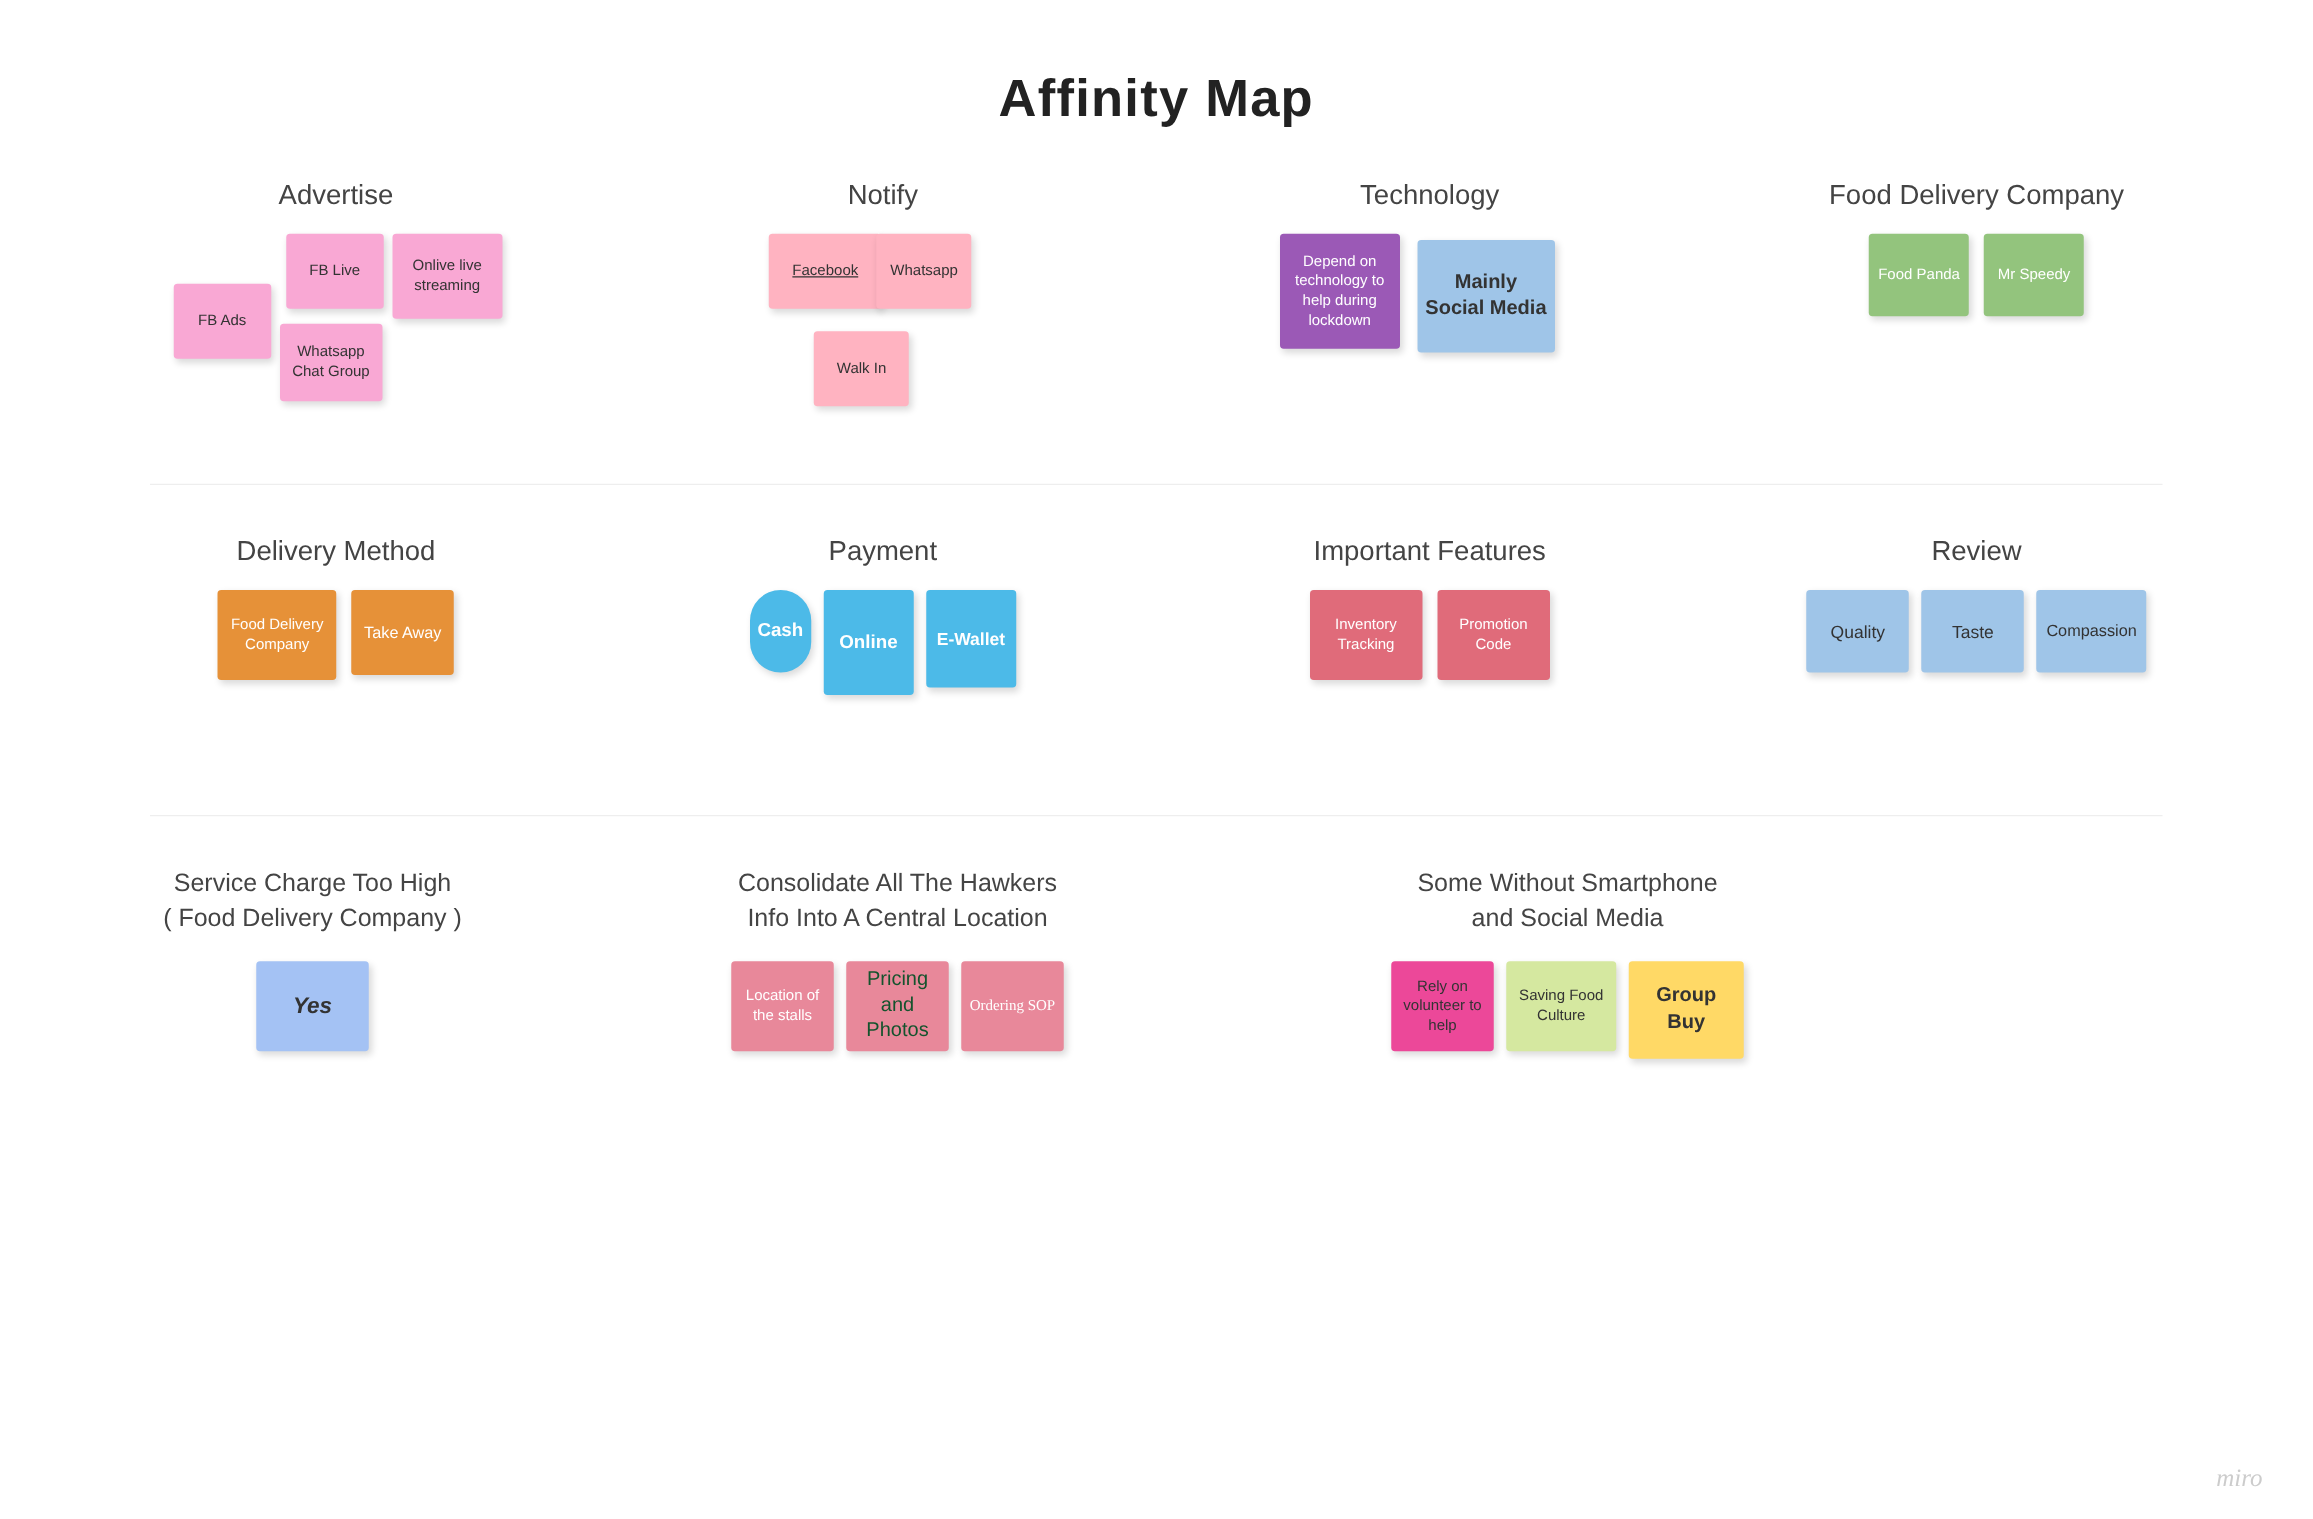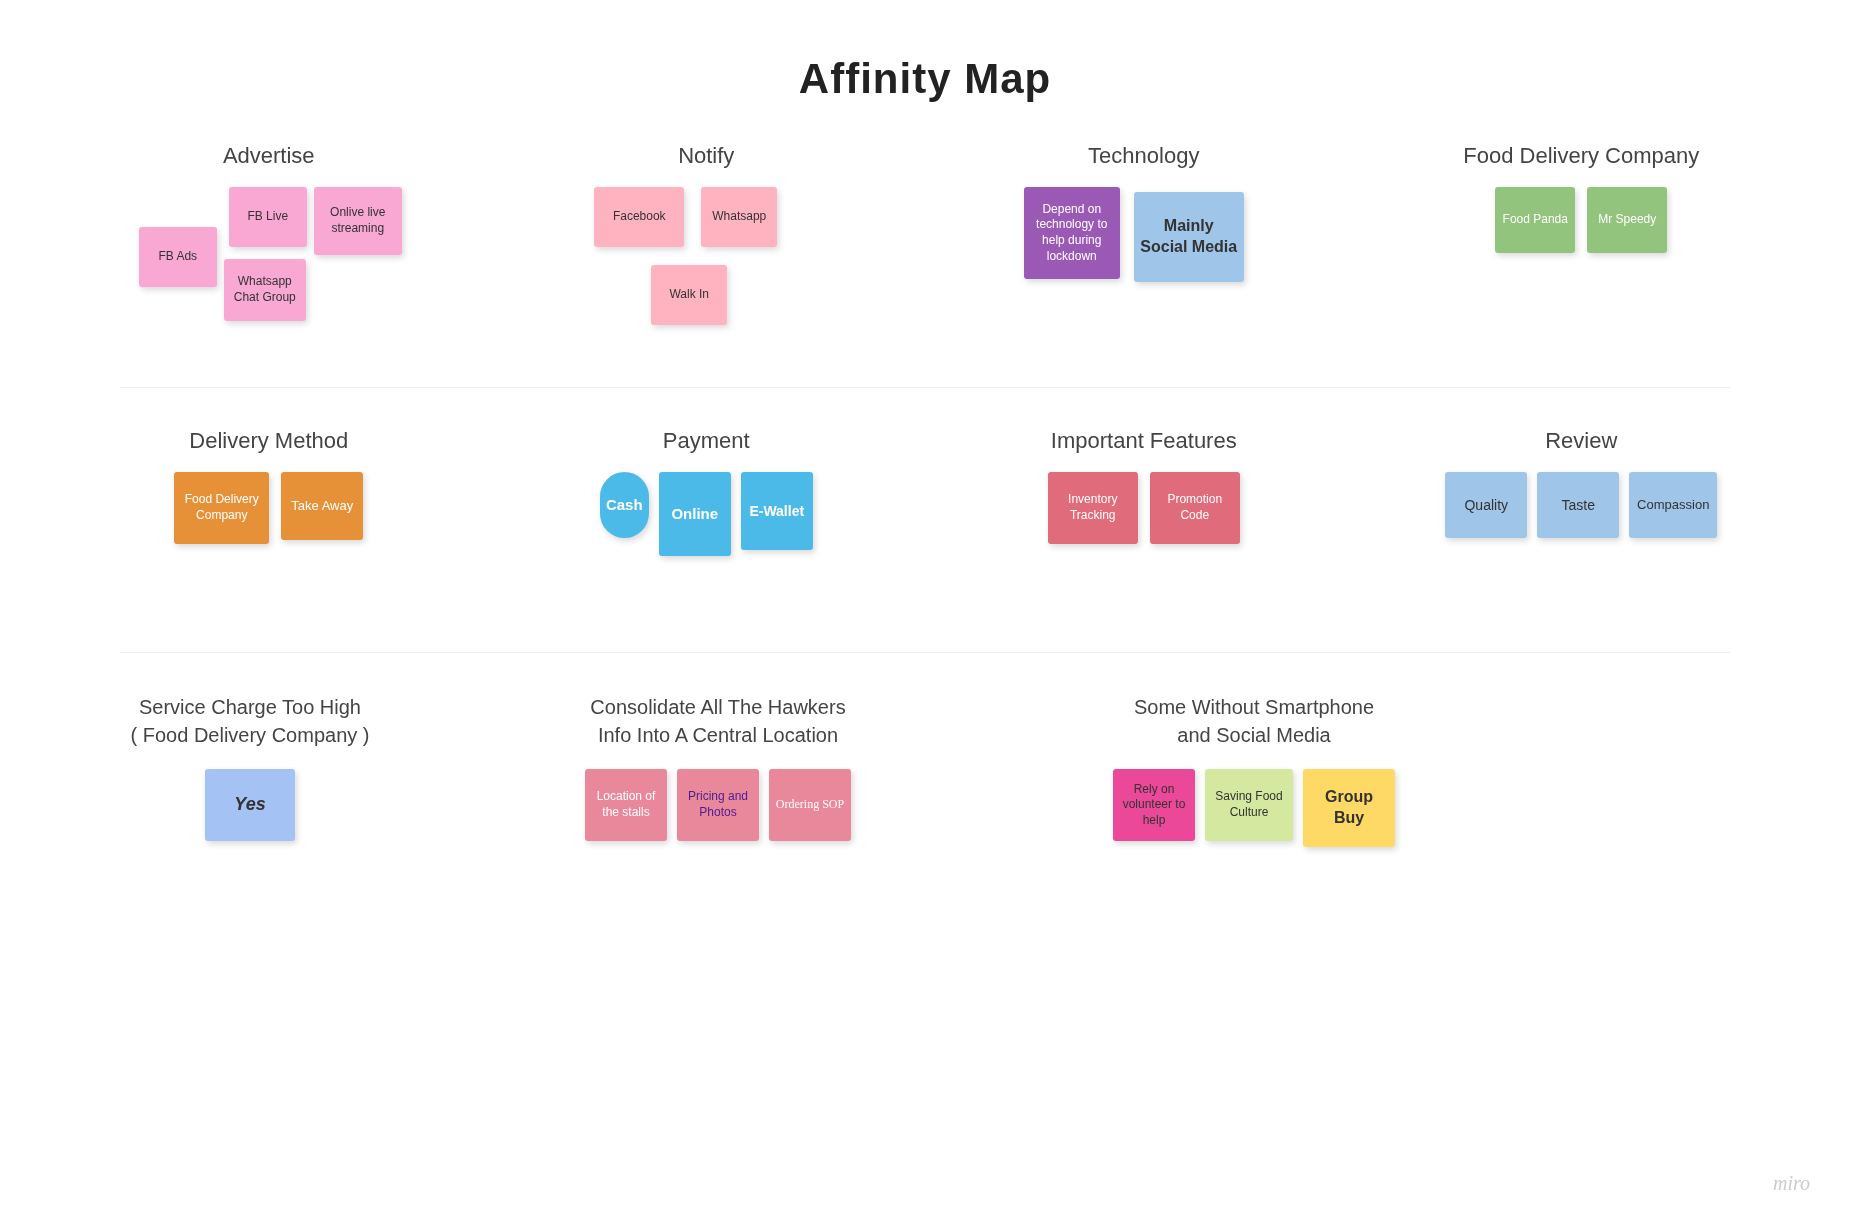--- a/index.html
+++ b/index.html
@@ -127,21 +127,21 @@
         <div class="sticky yellow sm" style="position:absolute; top:0; left:90px;">FB Live</div>
         <div class="sticky yellow sm" style="position:absolute; top:40px; left:0px;">FB Ads</div>
         <div class="sticky yellow md" style="position:absolute; top:0; left:175px; width:88px; height:68px; font-size:12px;">Onlive live streaming</div>
         <div class="sticky yellow sm" style="position:absolute; top:72px; left:85px; width:82px; height:62px; font-size:12px;">Whatsapp Chat Group</div>
       </div>
     </div>
 
     <div class="section-col">
       <div class="section-label">Notify</div>
       <div class="notes-area" style="position:relative; width:230px; height:140px;">
-        <div class="sticky pink-light sm" style="position:absolute; top:0; left:3px; width:90px;">Facebook</div>
+        <div class="sticky pink-light sm" style="position:absolute; top:0; left:24px; width:90px;text-decoration:underline;">Facebook</div>
         <div class="sticky pink-light sm" style="position:absolute; top:0; left:110px; width:76px;">Whatsapp</div>
         <div class="sticky pink-light sm" style="position:absolute; top:78px; left:60px; width:76px;">Walk In</div>
       </div>
     </div>
 
     <div class="section-col">
       <div class="section-label">Technology</div>
       <div class="notes-area" style="position:relative; width:260px; height:140px;">
         <div class="sticky purple" style="position:absolute; top:0; left:10px; width:96px; height:92px; font-size:12px;">Depend on technology to help during lockdown</div>
         <div class="sticky" style="position:absolute; top:5px; left:120px; width:110px; height:90px; font-size:16px; font-weight:700; background:#9FC5E8; color:#333; border-radius:3px; box-shadow:2px 3px 6px rgba(0,0,0,0.15); display:flex; align-items:center; justify-content:center; text-align:center;">Mainly Social Media</div>
@@ -210,21 +210,21 @@
         <div class="sticky periwinkle" style="width:90px; height:72px; font-size:18px; font-weight:600; background:#A4C2F4; color:#333; display:flex; align-items:center; justify-content:center;">Yes</div>
       </div>
     </div>
 
     <div class="section-col" style="flex:1.2;">
       <div class="section-label large" style="text-align:center; font-size:20px; line-height:1.4; margin-bottom:20px;">
         Consolidate All The Hawkers<br>Info Into A Central Location
       </div>
       <div class="notes-area" style="flex-direction:row; gap:10px; justify-content:center;">
         <div class="sticky" style="width:82px; height:72px; font-size:12px; background:#E8889A; color:#fff; border-radius:3px; box-shadow:2px 3px 6px rgba(0,0,0,0.15); display:flex; align-items:center; justify-content:center; text-align:center;">Location of the stalls</div>
-        <div class="sticky" style="width:82px; height:72px; font-size:12px; background:#E8889A; color:#4c1d95; border-radius:3px; box-shadow:2px 3px 6px rgba(0,0,0,0.15); display:flex; align-items:center; justify-content:center; text-align:center;">Pricing and Photos</div>
+        <div class="sticky" style="width:82px; height:72px; font-size:16px; background:#E8889A; color:#14532d; border-radius:3px; box-shadow:2px 3px 6px rgba(0,0,0,0.15); display:flex; align-items:center; justify-content:center; text-align:center;">Pricing and Photos</div>
         <div class="sticky" style="width:82px; height:72px; font-size:12px; background:#E8889A; color:#fff; border-radius:3px; box-shadow:2px 3px 6px rgba(0,0,0,0.15); display:flex; align-items:center; justify-content:center; text-align:center;font-family:Liberation Serif, serif;">Ordering SOP</div>
       </div>
     </div>
 
     <div class="section-col" style="flex:1.2;">
       <div class="section-label large" style="text-align:center; font-size:20px; line-height:1.4; margin-bottom:20px;">
         Some Without Smartphone<br>and Social Media
       </div>
       <div class="notes-area" style="flex-direction:row; gap:10px; justify-content:center;">
         <div class="sticky" style="width:82px; height:72px; font-size:12px; background:#ec4899; color:#333; border-radius:3px; box-shadow:2px 3px 6px rgba(0,0,0,0.15); display:flex; align-items:center; justify-content:center; text-align:center;">Rely on volunteer to help</div>

